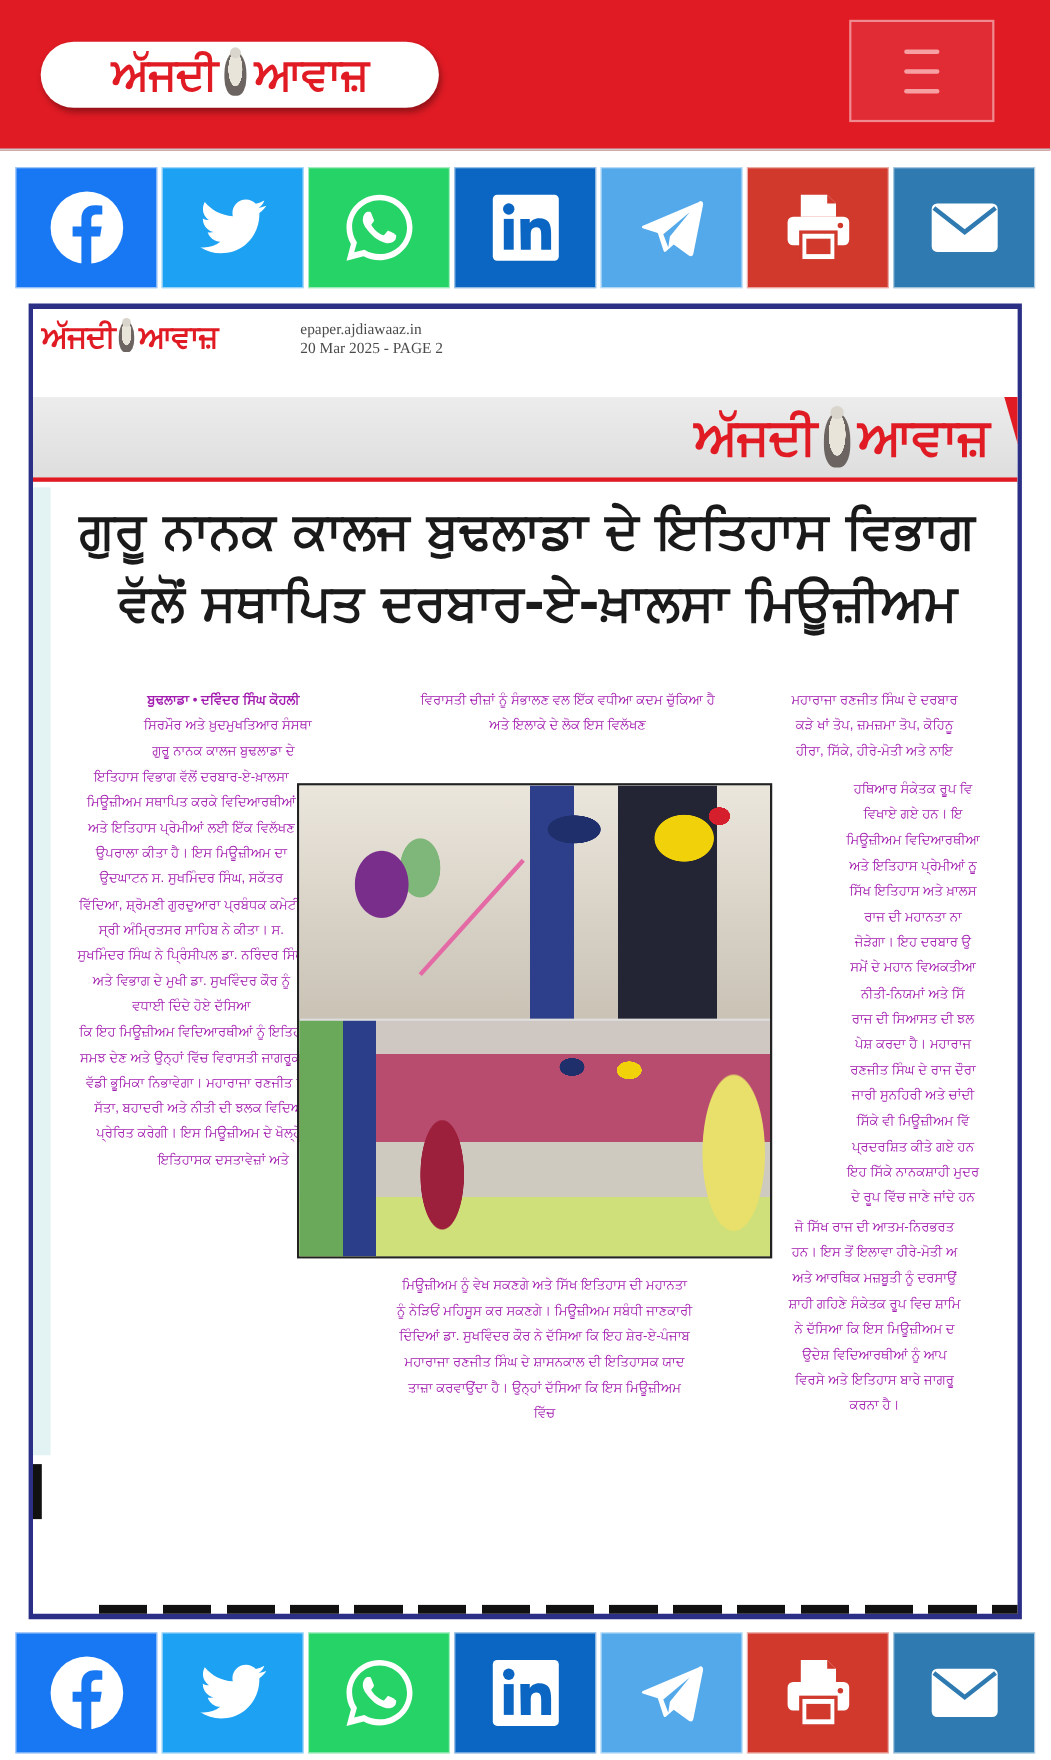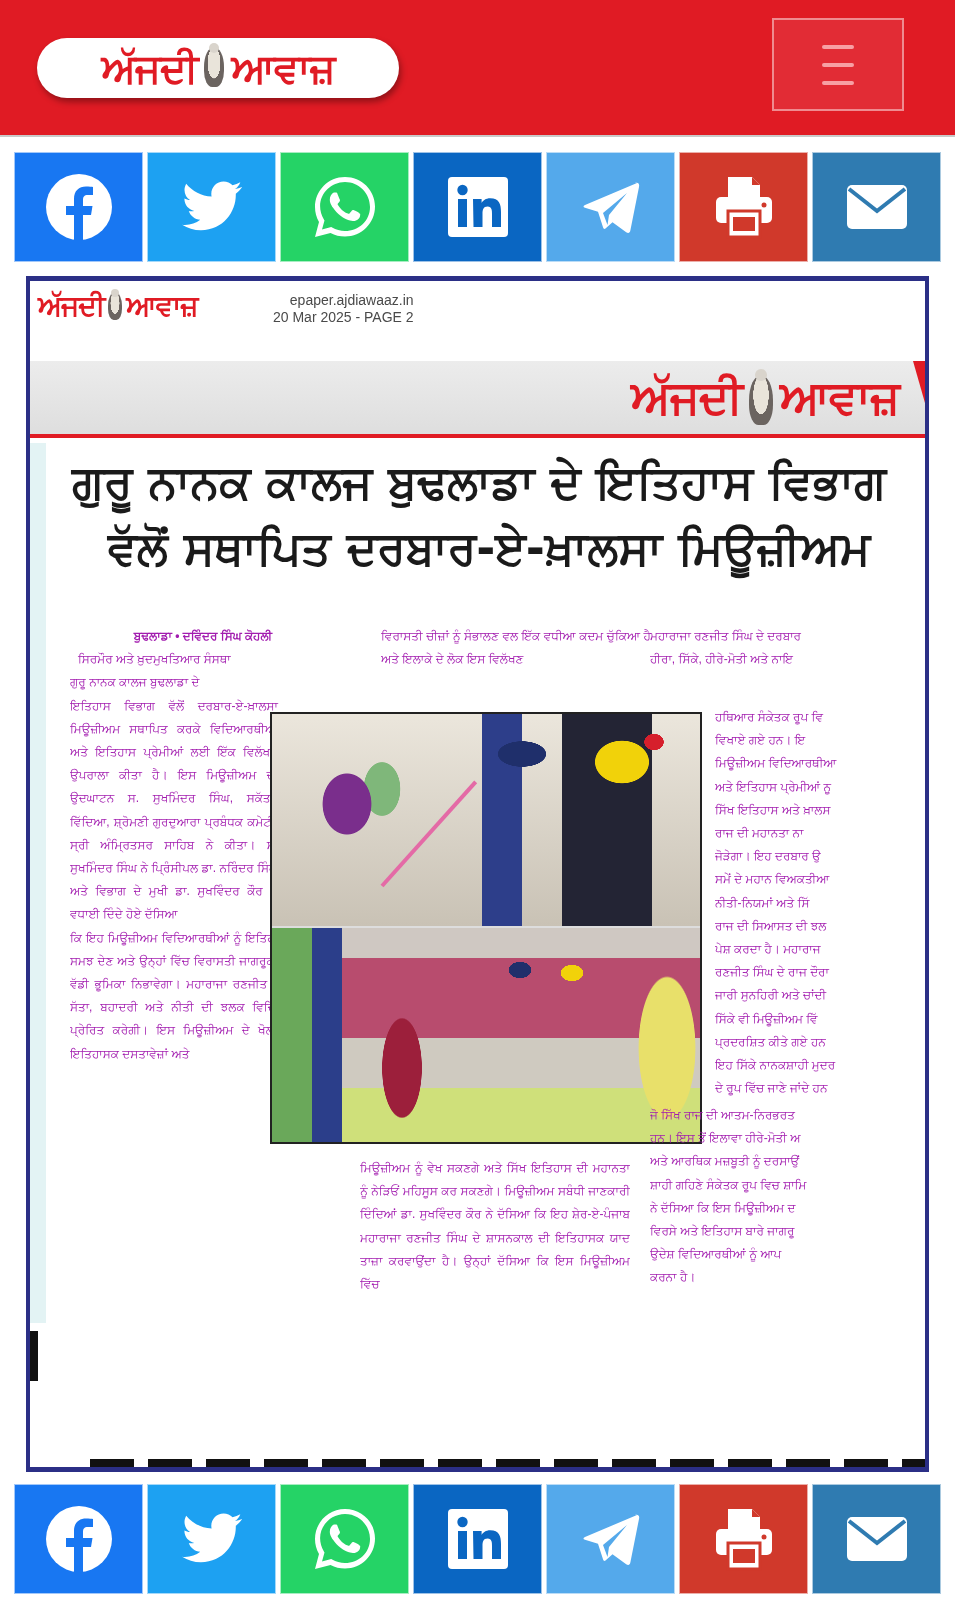--- a/index.html
+++ b/index.html
@@ -68,21 +68,21 @@
   .ep-logo {
     position: absolute; left: 8px; top: 8px;
     font-weight: bold; color: #e01b24; font-size: 28px; letter-spacing: -1px;
     display: flex; align-items: center; gap: 2px; line-height: 1;
   }
   .ep-logo .eagle { width: 18px; height: 34px; }
   .ep-logo .eagle::before { left: 2px; top: 3px; width: 14px; height: 28px; }
   .ep-logo .eagle::after { left: 5px; width: 8px; height: 8px; }
   .ep-meta {
     position: absolute; left: 243px; top: 11px;
-    font-family: Liberation Sans, sans-serif; font-size: 14px; color: #4a4a4a; line-height: 17px; text-align: right;
+    font-family: Liberation Serif, serif; font-size: 14px; color: #4a4a4a; line-height: 17px;
   }
   .ep-band {
     position: absolute; left: 0; top: 80px; width: 100%; height: 77px;
     background: linear-gradient(#ececec, #dedede);
     border-bottom: 4px solid #e01b24;
   }
   .ep-band .band-logo {
     position: absolute; right: 26px; top: 6px;
     font-weight: bold; color: #e01b24; font-size: 46px; letter-spacing: -1px;
     display: flex; align-items: center; gap: 4px; line-height: 1;
@@ -109,21 +109,21 @@
     color: #1a1a1a; font-size: 46px; line-height: 66px; white-space: nowrap;
   }
   .headline .l1 { display: block; padding-left: 22px; }
   .headline .l2 { display: block; padding-left: 58px; }
 
   .col {
     position: absolute; font-family: Liberation Sans, sans-serif;
     font-size: 12px; line-height: 23.2px; color: #a21caf; text-align: justify;
     overflow: hidden;
   }
-  .col p { margin: 0; }
+  .col p { margin: 0; text-align: center; }
   .col-1 { left: 40px; top: 344px; width: 266px; }
   .col-1 .byline { font-weight: bold; text-align: center; }
   .col-1 .indent { text-indent: 8px; }
   .col-1 .narrow { width: 208px; }
   .col-2-top { left: 330px; top: 344px; width: 270px; margin-left: 21px; }
   .col-2-bot { left: 330px; top: 876px; width: 270px; }
   .col-3-top { left: 620px; top: 344px; width: 290px; white-space: nowrap; text-align: left; }
   .col-3-mid { left: 685px; top: 425px; width: 230px; white-space: nowrap; text-align: left; }
   .col-3-bot { left: 620px; top: 852px; width: 290px; white-space: nowrap; text-align: left; }
 
@@ -279,20 +279,21 @@
     <div class="photo-top"></div>
     <div class="photo-bot"></div>
   </div>
 
   <div class="col col-2-bot">
     <p>ਮਿਊਜ਼ੀਅਮ ਨੂੰ ਵੇਖ ਸਕਣਗੇ ਅਤੇ ਸਿੱਖ ਇਤਿਹਾਸ ਦੀ ਮਹਾਨਤਾ ਨੂੰ ਨੇੜਿਓਂ ਮਹਿਸੂਸ ਕਰ ਸਕਣਗੇ। ਮਿਊਜ਼ੀਅਮ ਸਬੰਧੀ ਜਾਣਕਾਰੀ ਦਿੰਦਿਆਂ ਡਾ. ਸੁਖਵਿੰਦਰ ਕੌਰ ਨੇ ਦੱਸਿਆ ਕਿ ਇਹ ਸ਼ੇਰ-ਏ-ਪੰਜਾਬ ਮਹਾਰਾਜਾ ਰਣਜੀਤ ਸਿੰਘ ਦੇ ਸ਼ਾਸਨਕਾਲ ਦੀ ਇਤਿਹਾਸਕ ਯਾਦ ਤਾਜ਼ਾ ਕਰਵਾਉਂਦਾ ਹੈ। ਉਨ੍ਹਾਂ ਦੱਸਿਆ ਕਿ ਇਸ ਮਿਊਜ਼ੀਅਮ ਵਿੱਚ</p>
   </div>
 
   <div class="col col-3-top">
     <p>ਮਹਾਰਾਜਾ ਰਣਜੀਤ ਸਿੰਘ ਦੇ ਦਰਬਾਰ</p>
+    <p>ਕੜੇ ਖਾਂ ਤੋਪ, ਜ਼ਮਜ਼ਮਾ ਤੋਪ, ਕੋਹਿਨੂ</p>
     <p>ਹੀਰਾ, ਸਿੱਕੇ, ਹੀਰੇ-ਮੋਤੀ ਅਤੇ ਨਾਇ</p>
   </div>
   <div class="col col-3-mid">
     <p>ਹਥਿਆਰ ਸੰਕੇਤਕ ਰੂਪ ਵਿ</p>
     <p>ਵਿਖਾਏ ਗਏ ਹਨ। ਇ</p>
     <p>ਮਿਊਜ਼ੀਅਮ ਵਿਦਿਆਰਥੀਆ</p>
     <p>ਅਤੇ ਇਤਿਹਾਸ ਪ੍ਰੇਮੀਆਂ ਨੂ</p>
     <p>ਸਿੱਖ ਇਤਿਹਾਸ ਅਤੇ ਖ਼ਾਲਸ</p>
     <p>ਰਾਜ ਦੀ ਮਹਾਨਤਾ ਨਾ</p>
     <p>ਜੋੜੇਗਾ। ਇਹ ਦਰਬਾਰ ਉ</p>
@@ -306,22 +307,22 @@
     <p>ਪ੍ਰਦਰਸ਼ਿਤ ਕੀਤੇ ਗਏ ਹਨ</p>
     <p>ਇਹ ਸਿੱਕੇ ਨਾਨਕਸ਼ਾਹੀ ਮੁਦਰ</p>
     <p>ਦੇ ਰੂਪ ਵਿੱਚ ਜਾਣੇ ਜਾਂਦੇ ਹਨ</p>
   </div>
   <div class="col col-3-bot" style="top:823px;">
     <p>ਜੋ ਸਿੱਖ ਰਾਜ ਦੀ ਆਤਮ-ਨਿਰਭਰਤ</p>
     <p>ਹਨ। ਇਸ ਤੋਂ ਇਲਾਵਾ ਹੀਰੇ-ਮੋਤੀ ਅ</p>
     <p>ਅਤੇ ਆਰਥਿਕ ਮਜ਼ਬੂਤੀ ਨੂੰ ਦਰਸਾਉਂ</p>
     <p>ਸ਼ਾਹੀ ਗਹਿਣੇ ਸੰਕੇਤਕ ਰੂਪ ਵਿਚ ਸ਼ਾਮਿ</p>
     <p>ਨੇ ਦੱਸਿਆ ਕਿ ਇਸ ਮਿਊਜ਼ੀਅਮ ਦ</p>
+    <p>ਉਦੇਸ਼ ਵਿਦਿਆਰਥੀਆਂ ਨੂੰ ਆਪ</p>
     <p>ਵਿਰਸੇ ਅਤੇ ਇਤਿਹਾਸ ਬਾਰੇ ਜਾਗਰੂ</p>
-    <p>ਉਦੇਸ਼ ਵਿਦਿਆਰਥੀਆਂ ਨੂੰ ਆਪ</p>
     <p>ਕਰਨਾ ਹੈ।</p>
   </div>
 
   <div class="next-headline"></div>
 </section>
 
 <nav class="share-bar bottom">
   <a class="share-btn" style="background:#1877f2">
     <svg viewBox="0 0 72 72">
         <circle cx="36" cy="36" r="33" fill="#fff"></circle>

